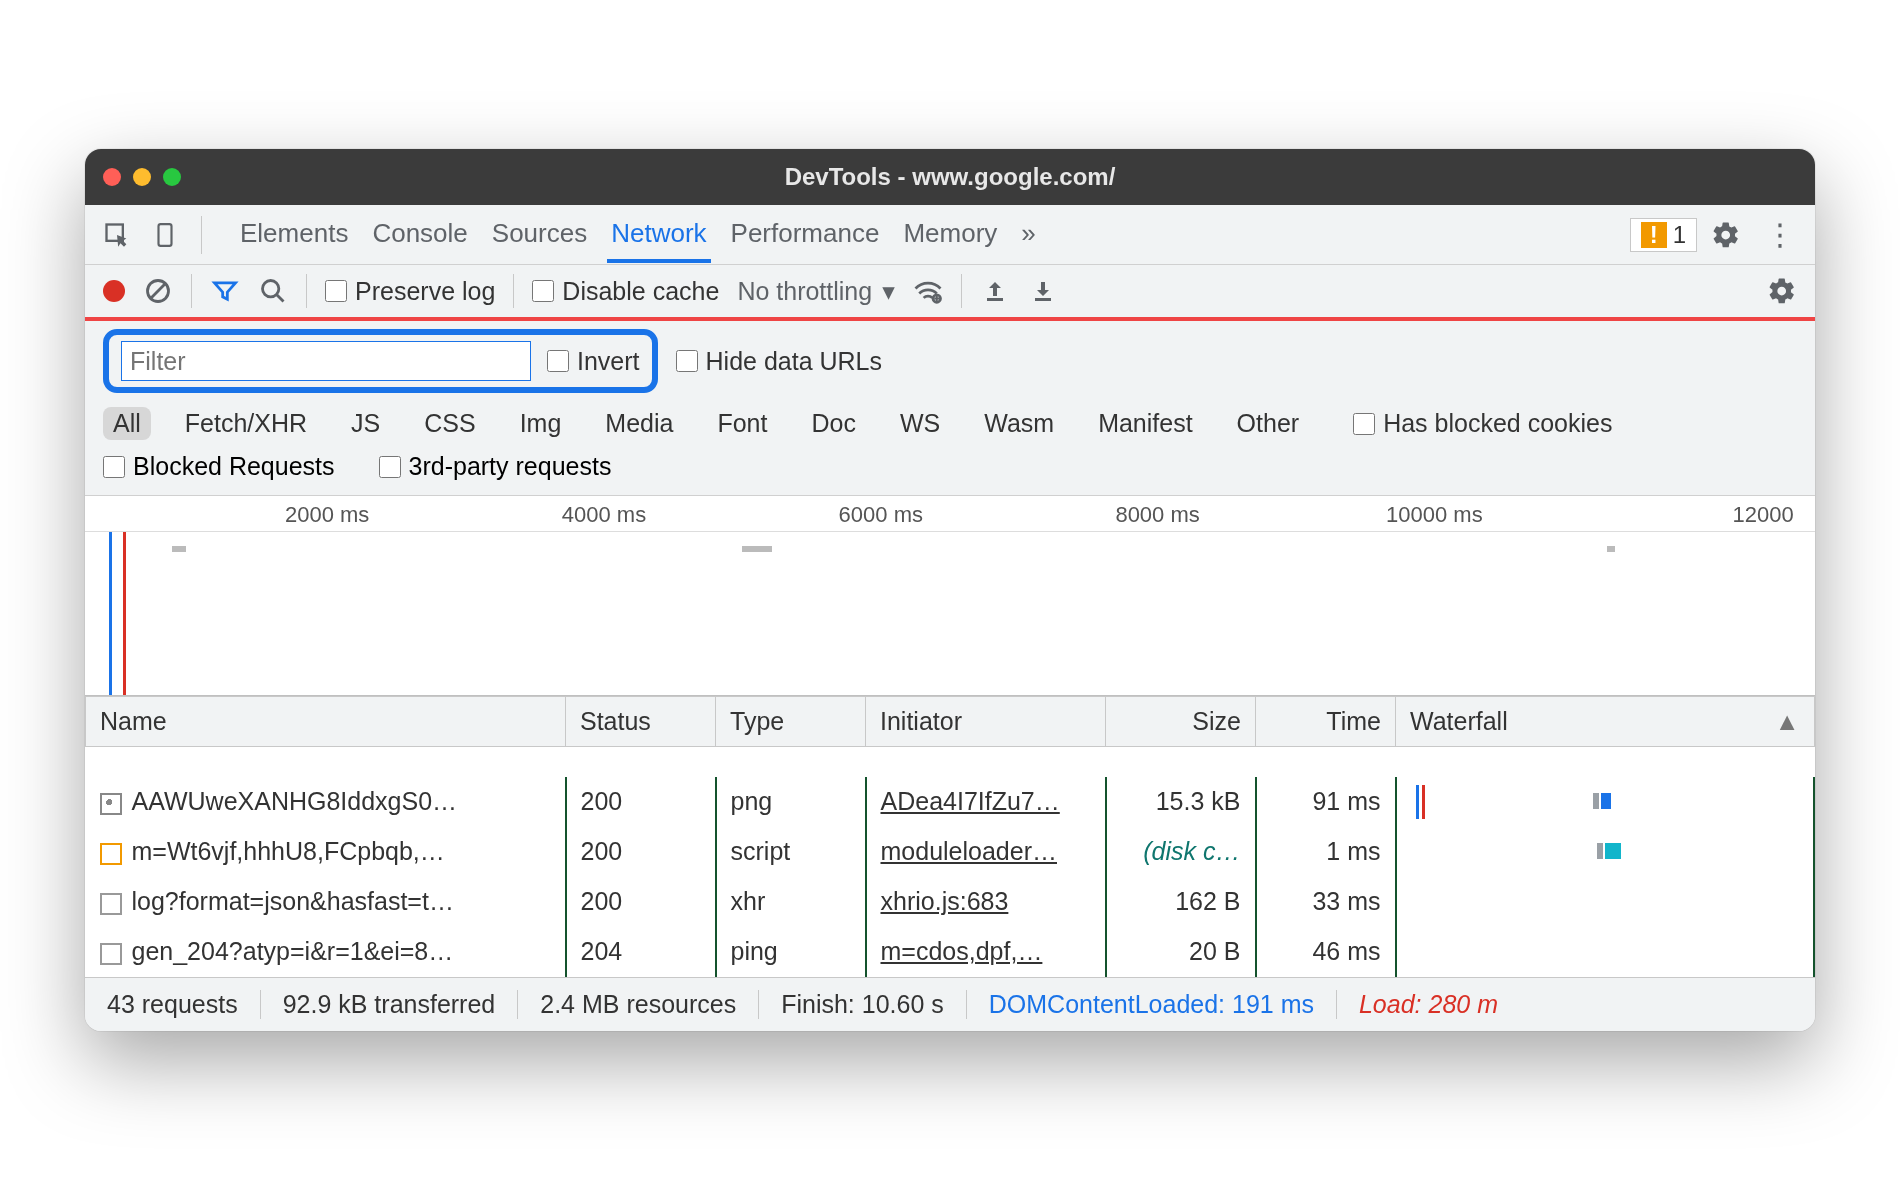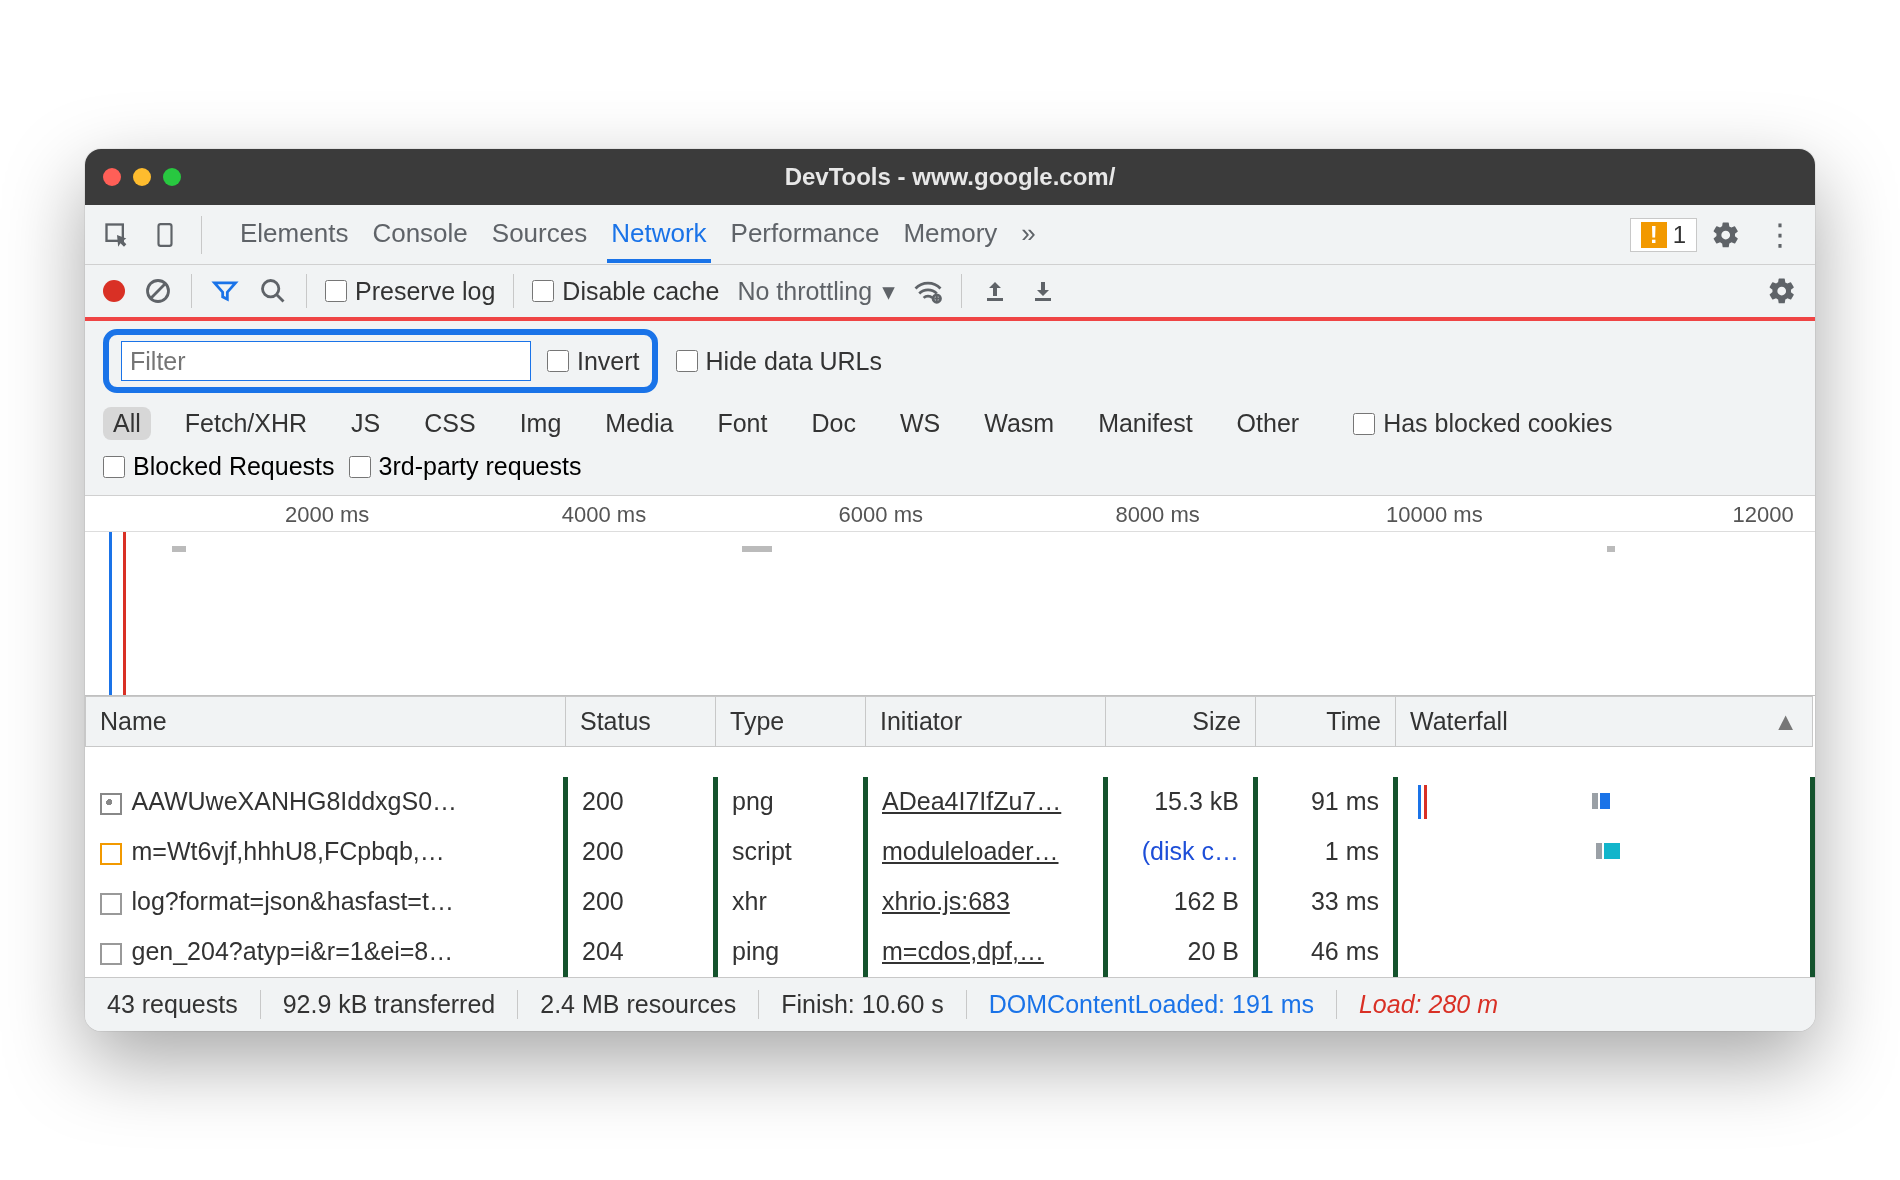--- a/index.html
+++ b/index.html
@@ -70,38 +70,38 @@
   .filterinput{
     width:410px; height:40px; border:1px solid #1a73e8; font-size:25px;
     padding:2px 8px; outline:none;
   }
   
   .typerow{
     display:flex; align-items:center; gap:24px; padding:6px 18px; font-size:25px; color:#333;
   }
   .pill{ padding:2px 10px; border-radius:8px; cursor:pointer;}
   .pill.active{ background:#d7d7d7; }
-  .optrow{ display:flex; gap:14px; padding:6px 18px 14px 18px; font-size:25px; border-bottom:1px solid #d0d0d0;}
+  .optrow{ display:flex; gap:44px; padding:6px 18px 14px 18px; font-size:25px; border-bottom:1px solid #d0d0d0;}
   
   .timeline{
     height:200px; border-bottom:1px solid #c0c0c0; background:#fff; position:relative;
     font-size:22px; color:#555;
   }
   .ticks{position:absolute;top:0;left:0;right:0;height:36px;border-bottom:1px solid #ddd;}
   .tick{position:absolute;top:6px;transform:translateX(-50%);}
   .tlmark{position:absolute;top:36px;bottom:0;width:3px;}
   
   .nettable{ width:100%; border-collapse:collapse; font-size:25px; background:#fff;}
   .nettable th{
     text-align:left; background:#f1f3f4; border:1px solid #c8c8c8; padding:10px 14px; font-weight:400; color:#333;
   }
   .nettable td{
-    border-right:5px solid #14532d; padding:8px 14px; color:#333; white-space:nowrap; overflow:hidden; text-overflow:ellipsis;
-  }
-  .nettable td.gray{color:#1d4ed8;}
+    border-right:2px solid #14532d; padding:8px 14px; color:#333; white-space:nowrap; overflow:hidden; text-overflow:ellipsis;
+  }
+  .nettable td.gray{color:#0f766e;font-style:italic;}
   .nettable td.link{text-decoration:underline;color:#333;}
   .nettable td.num{text-align:right;}
   .ficon{display:inline-block;width:22px;height:22px;border:2px solid #999;margin-right:10px;vertical-align:middle;}
   .ficon.img{border-color:#888;background:radial-gradient(circle at 40% 40%,#888 3px,transparent 3px);}
   .ficon.js{border-color:#f29900;color:#f29900;}
   .wfcell{position:relative;height:34px;}
   .wfbar{position:absolute;top:8px;height:16px;}
   
   .statusbar{
     display:flex;align-items:center;gap:0;font-size:25px;border-top:1px solid #c8c8c8;

